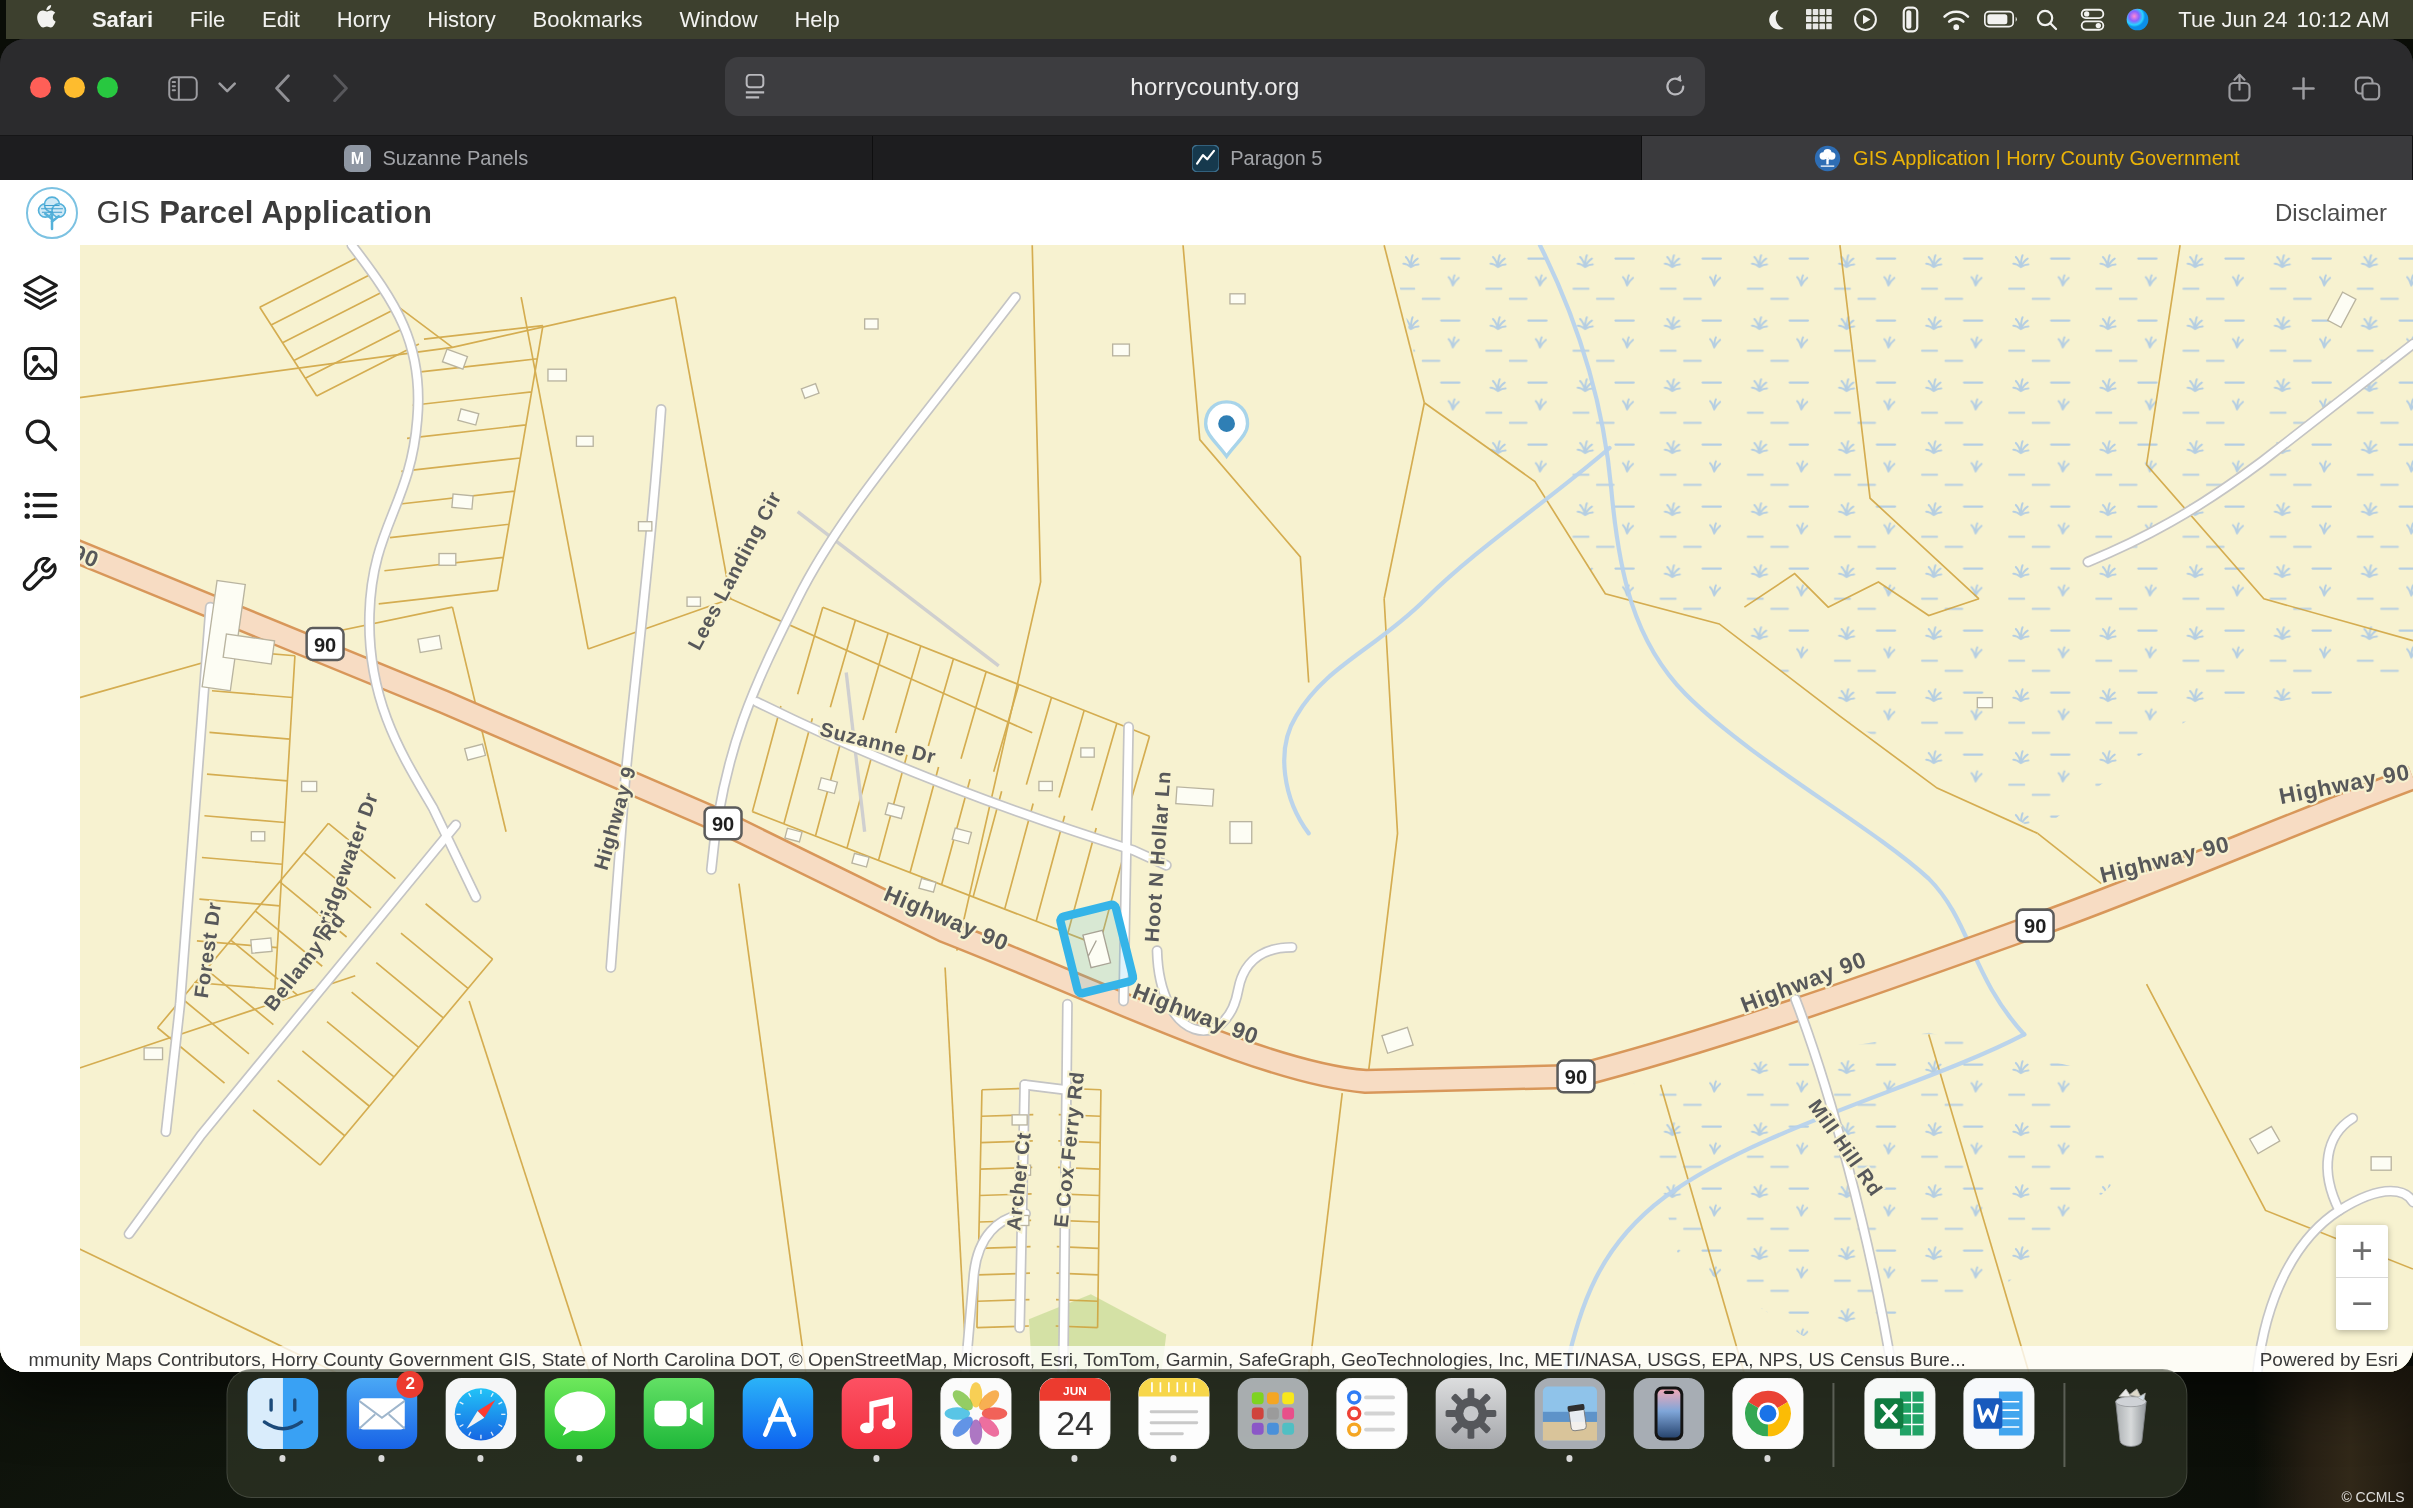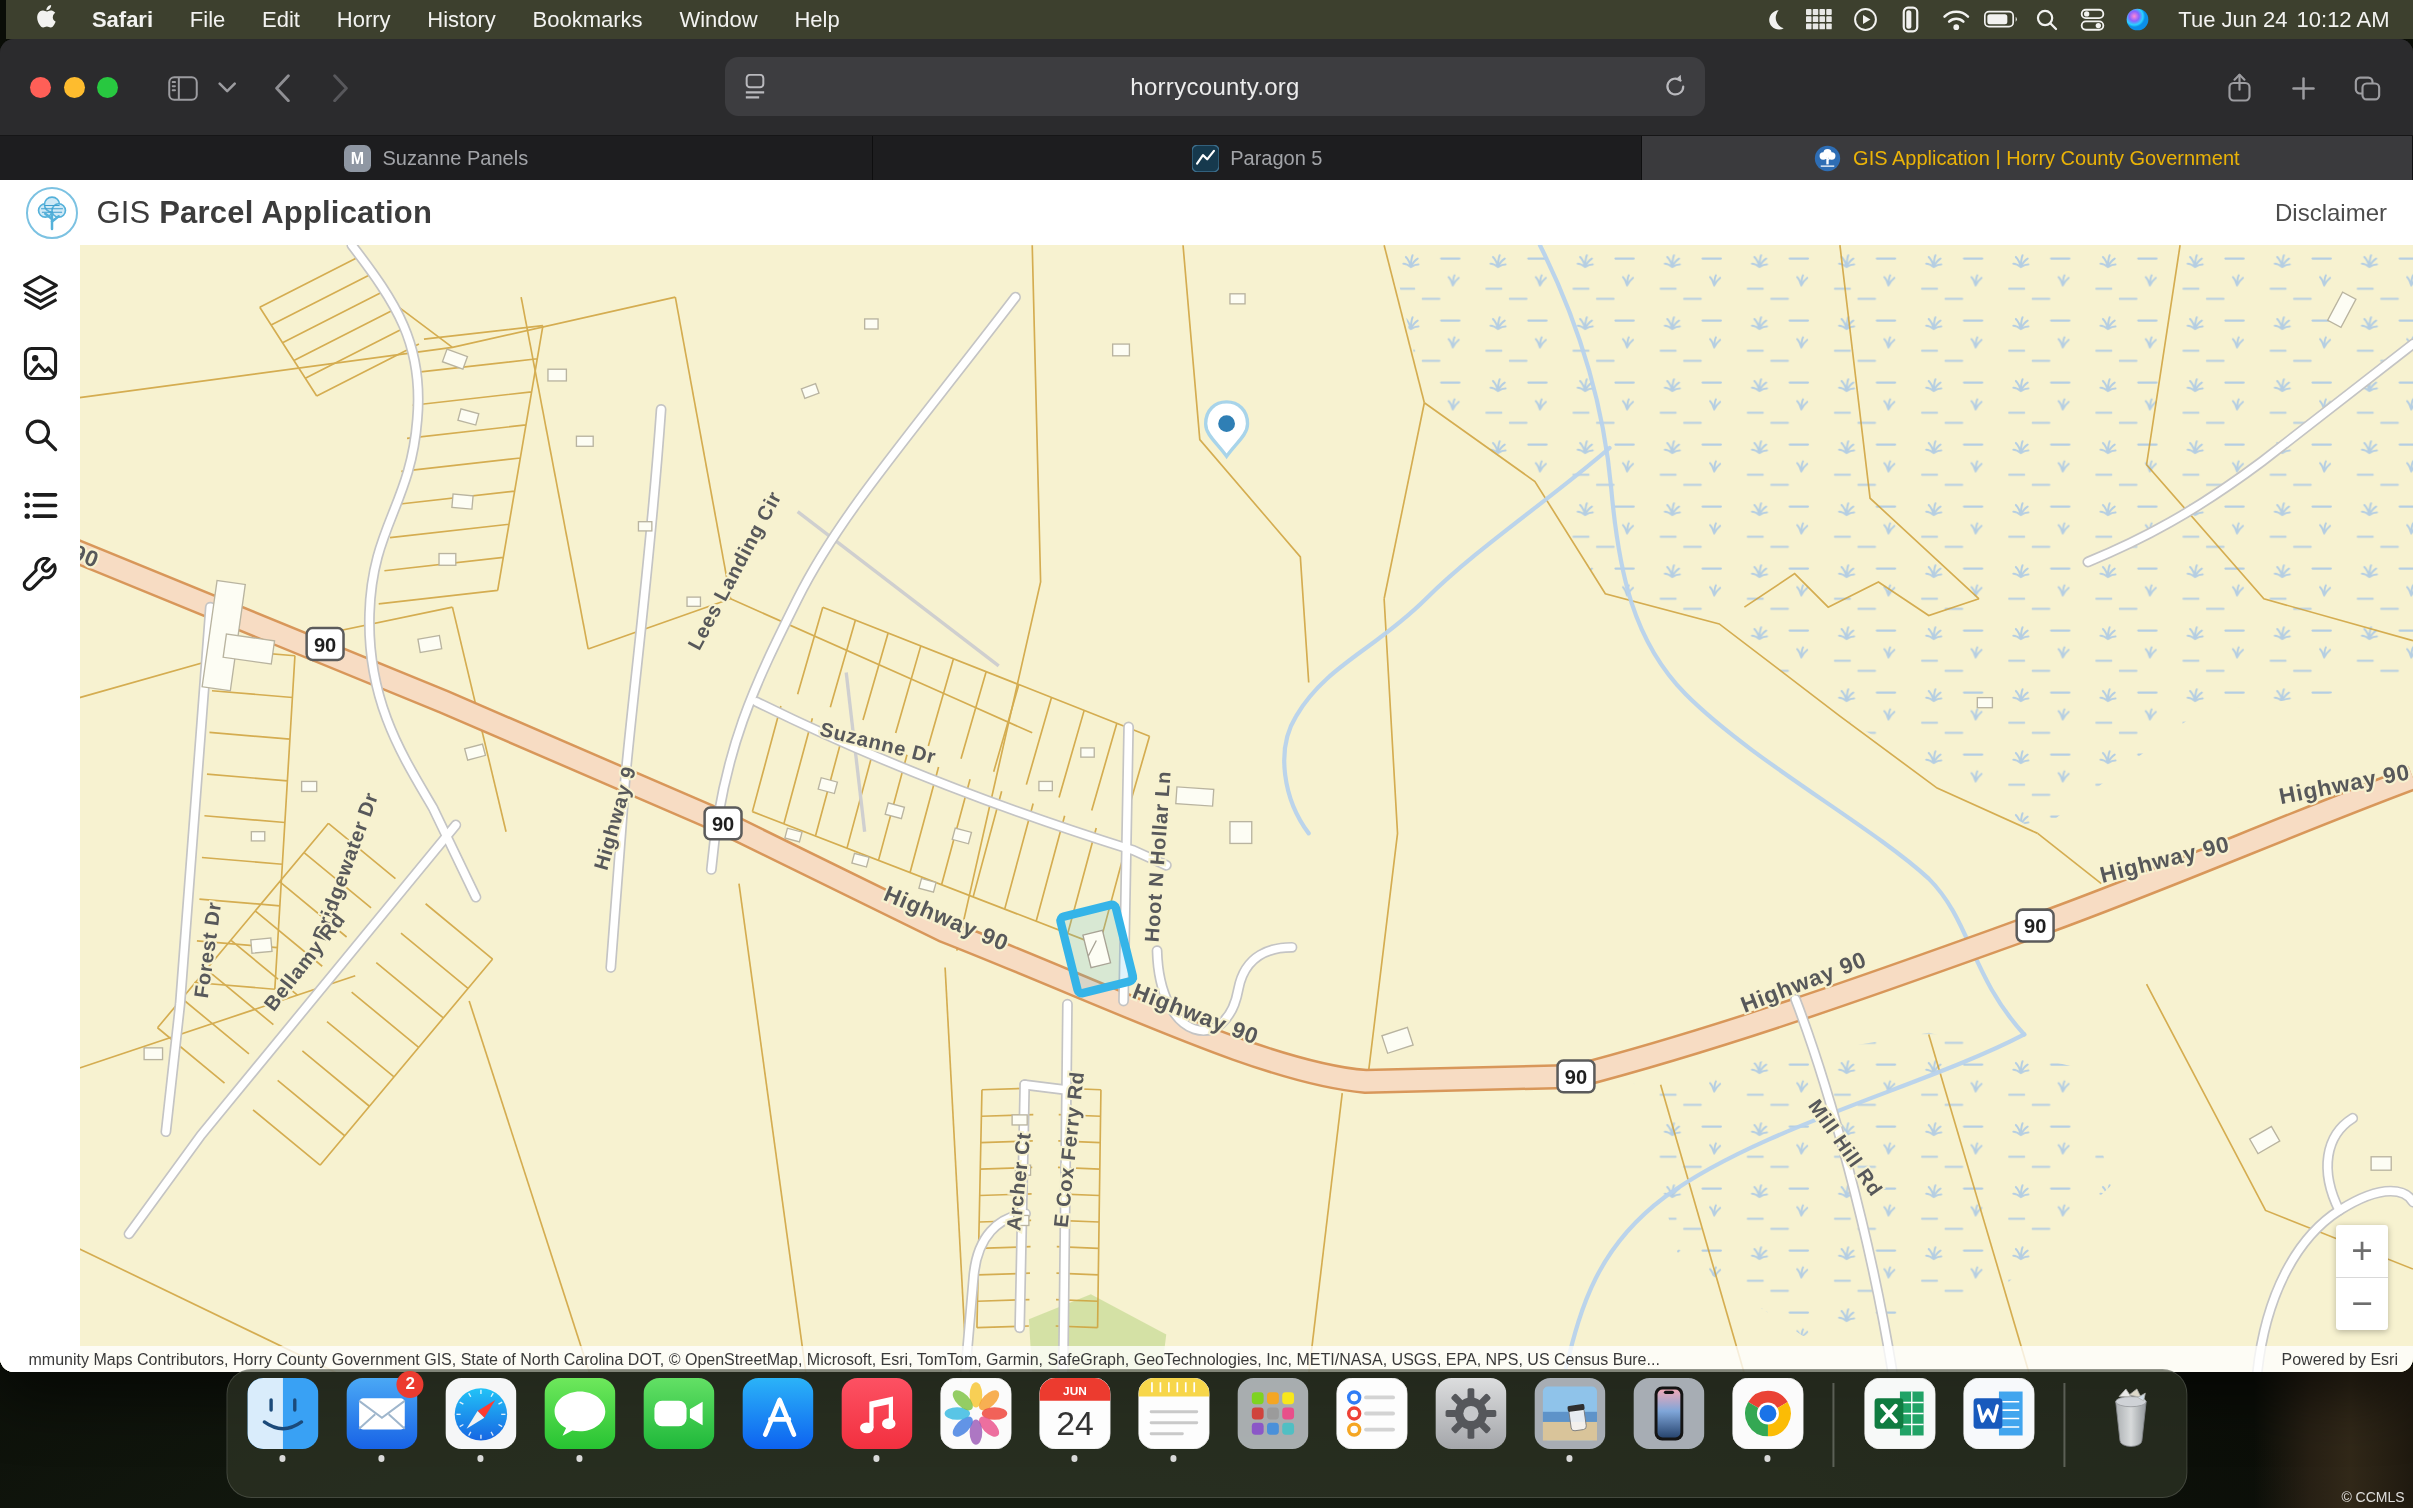--- a/index.html
+++ b/index.html
@@ -18,21 +18,21 @@
     font-size:22px;padding:0 23.5px;box-sizing:border-box;z-index:40;}
   .mb-left{display:flex;align-items:center;gap:0;}
   .mb-item{padding:0 18.4px;line-height:39px;cursor:default;white-space:nowrap;}
   .mb-item.app{font-weight:bold;}
   .mb-apple{padding:0 17px 0 5px;display:flex;align-items:center;}
   .mb-right{margin-left:auto;display:flex;align-items:center;gap:8.4px;}
   .mb-status{width:37px;height:39px;display:flex;align-items:center;justify-content:center;}
   .mb-clock{display:flex;gap:9px;padding-left:6.7px;white-space:nowrap;margin-left:7px;}
   
   #window{position:absolute;top:39px;left:0;width:2413px;height:1333px;background:#262628;
-    border-radius:14px;overflow:hidden;box-shadow:0 25px 59px rgba(0,0,0,.55);z-index:10;}
+    border-radius:25px;overflow:hidden;box-shadow:0 25px 59px rgba(0,0,0,.55);z-index:10;}
   #toolbar{position:relative;height:96px;background:#2b2b2d;}
   .tl{position:absolute;top:38px;width:21px;height:21px;border-radius:50%;}
   #tl-close{left:30px;background:#ff5f57;}
   #tl-min{left:64px;background:#febc2e;}
   #tl-max{left:97px;background:#28c840;}
   .tb-ic{position:absolute;top:32px;width:34px;height:34px;display:flex;align-items:center;justify-content:center;color:#9c9ca0;}
   #urlbar{position:absolute;left:725px;top:18.4px;width:980px;height:59px;background:#3d3d40;
     border-radius:13.4px;display:flex;align-items:center;color:#ececec;}
   #url-text{flex:1;text-align:center;font-size:24px;letter-spacing:0.3px;}
   .url-ic{width:59px;display:flex;align-items:center;justify-content:center;color:#b9b9bd;}
@@ -53,21 +53,21 @@
   #mapwrap{position:relative;height:1129px;background:#f7f2d0;overflow:hidden;}
   #mapsvg{position:absolute;left:0;top:0;}
   #maptools{position:absolute;left:0;top:0;width:80px;height:100%;background:#ffffff;
     display:flex;flex-direction:column;align-items:center;padding-top:27px;gap:31px;z-index:5;}
   .mtool{width:40px;height:40px;display:flex;align-items:center;justify-content:center;color:#1c1c1c;cursor:pointer;}
   #zoomctl{position:absolute;right:25px;bottom:44px;width:52px;background:#ffffff;border-radius:3.4px;
     box-shadow:0 1.7px 6.7px rgba(0,0,0,.25);z-index:6;display:flex;flex-direction:column;}
   .zbtn{height:52px;display:flex;align-items:center;justify-content:center;font-size:37px;color:#6e6e6e;cursor:pointer;}
   #zoomctl .zbtn:first-child{border-bottom:0.8px solid #d9d9d9;}
   #attrib{position:absolute;left:0;right:0;bottom:0;height:28.5px;background:rgba(255,255,255,0.78);
-    display:flex;align-items:center;z-index:7;font-size:16px;color:#3a3a3a;}
+    display:flex;align-items:center;z-index:7;font-size:19px;color:#3a3a3a;}
   #attrib-text{white-space:nowrap;overflow:hidden;margin-left:28.5px;flex:1;}
   #powered{white-space:nowrap;margin:0 15px 0 34px;}
   
   #dock{position:absolute;left:50%;transform:translateX(-50%);bottom:10px;height:112px;
     background:rgba(52,58,42,0.62);border:0.8px solid rgba(255,255,255,0.14);border-radius:25px;
     display:flex;align-items:flex-start;padding:7.5px 20px;gap:28px;z-index:30;}
   .dock-item{width:71px;display:flex;flex-direction:column;align-items:center;cursor:pointer;}
   .dicon{width:71px;height:71px;position:relative;}
   .dot{width:6.7px;height:6.7px;border-radius:50%;background:#d9d9d9;margin-top:6.7px;opacity:0;}
   .dot.on{opacity:1;}

